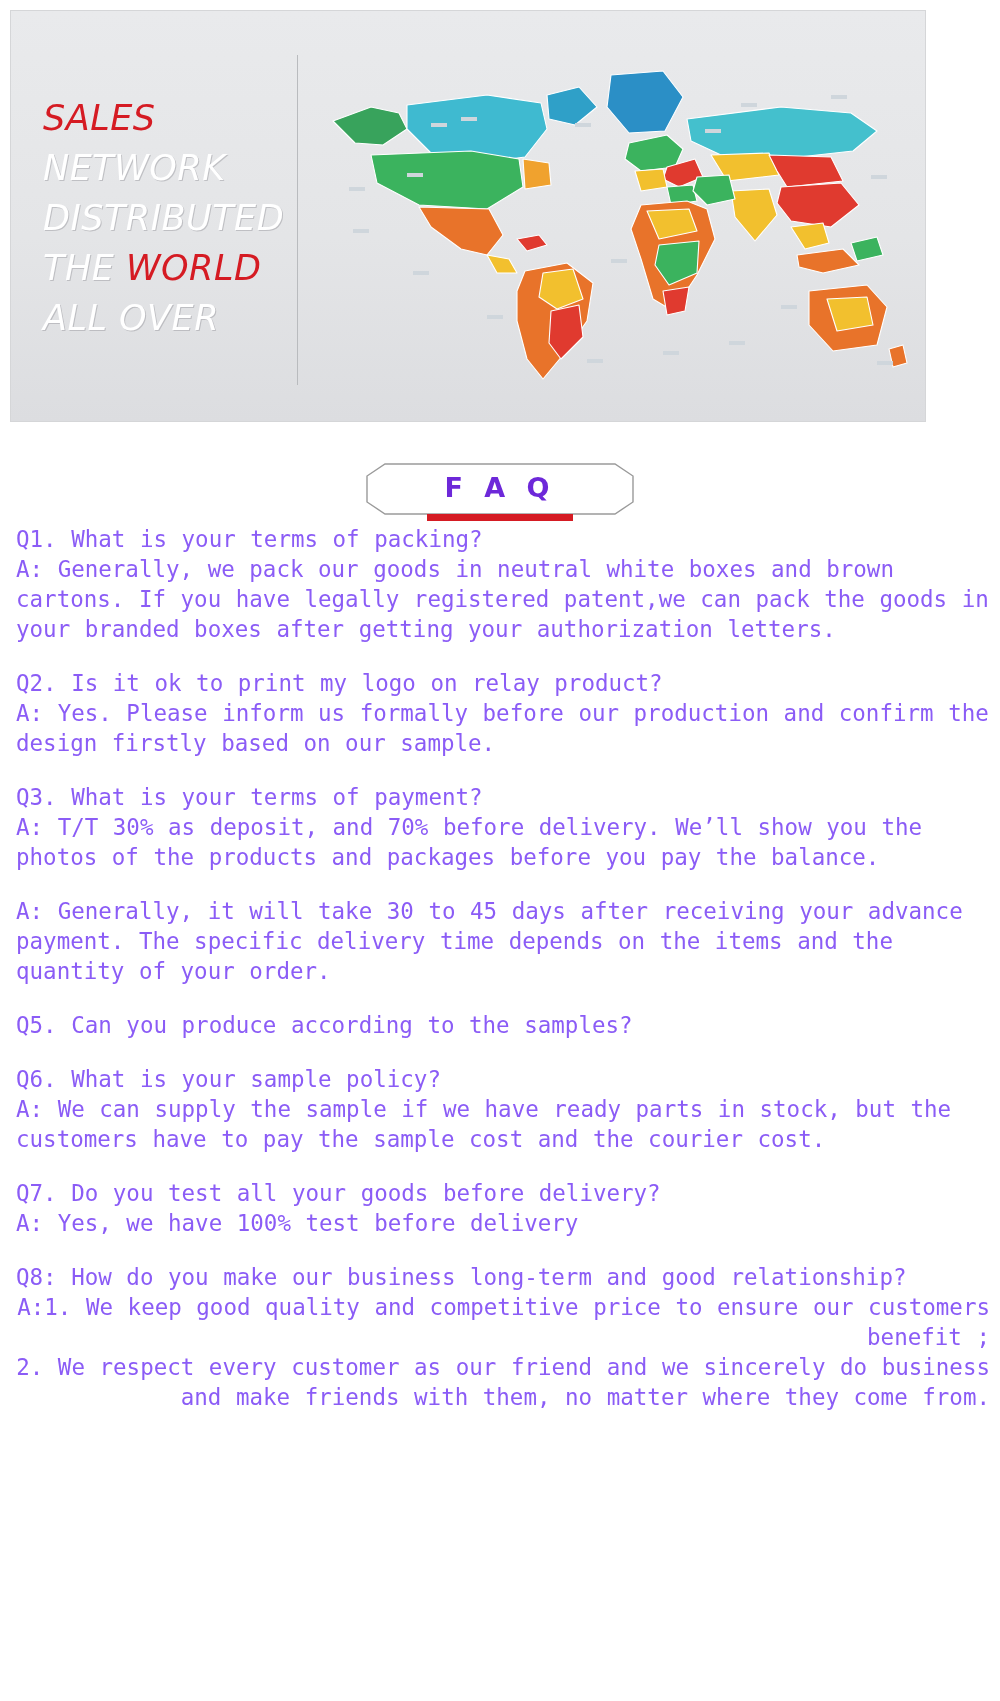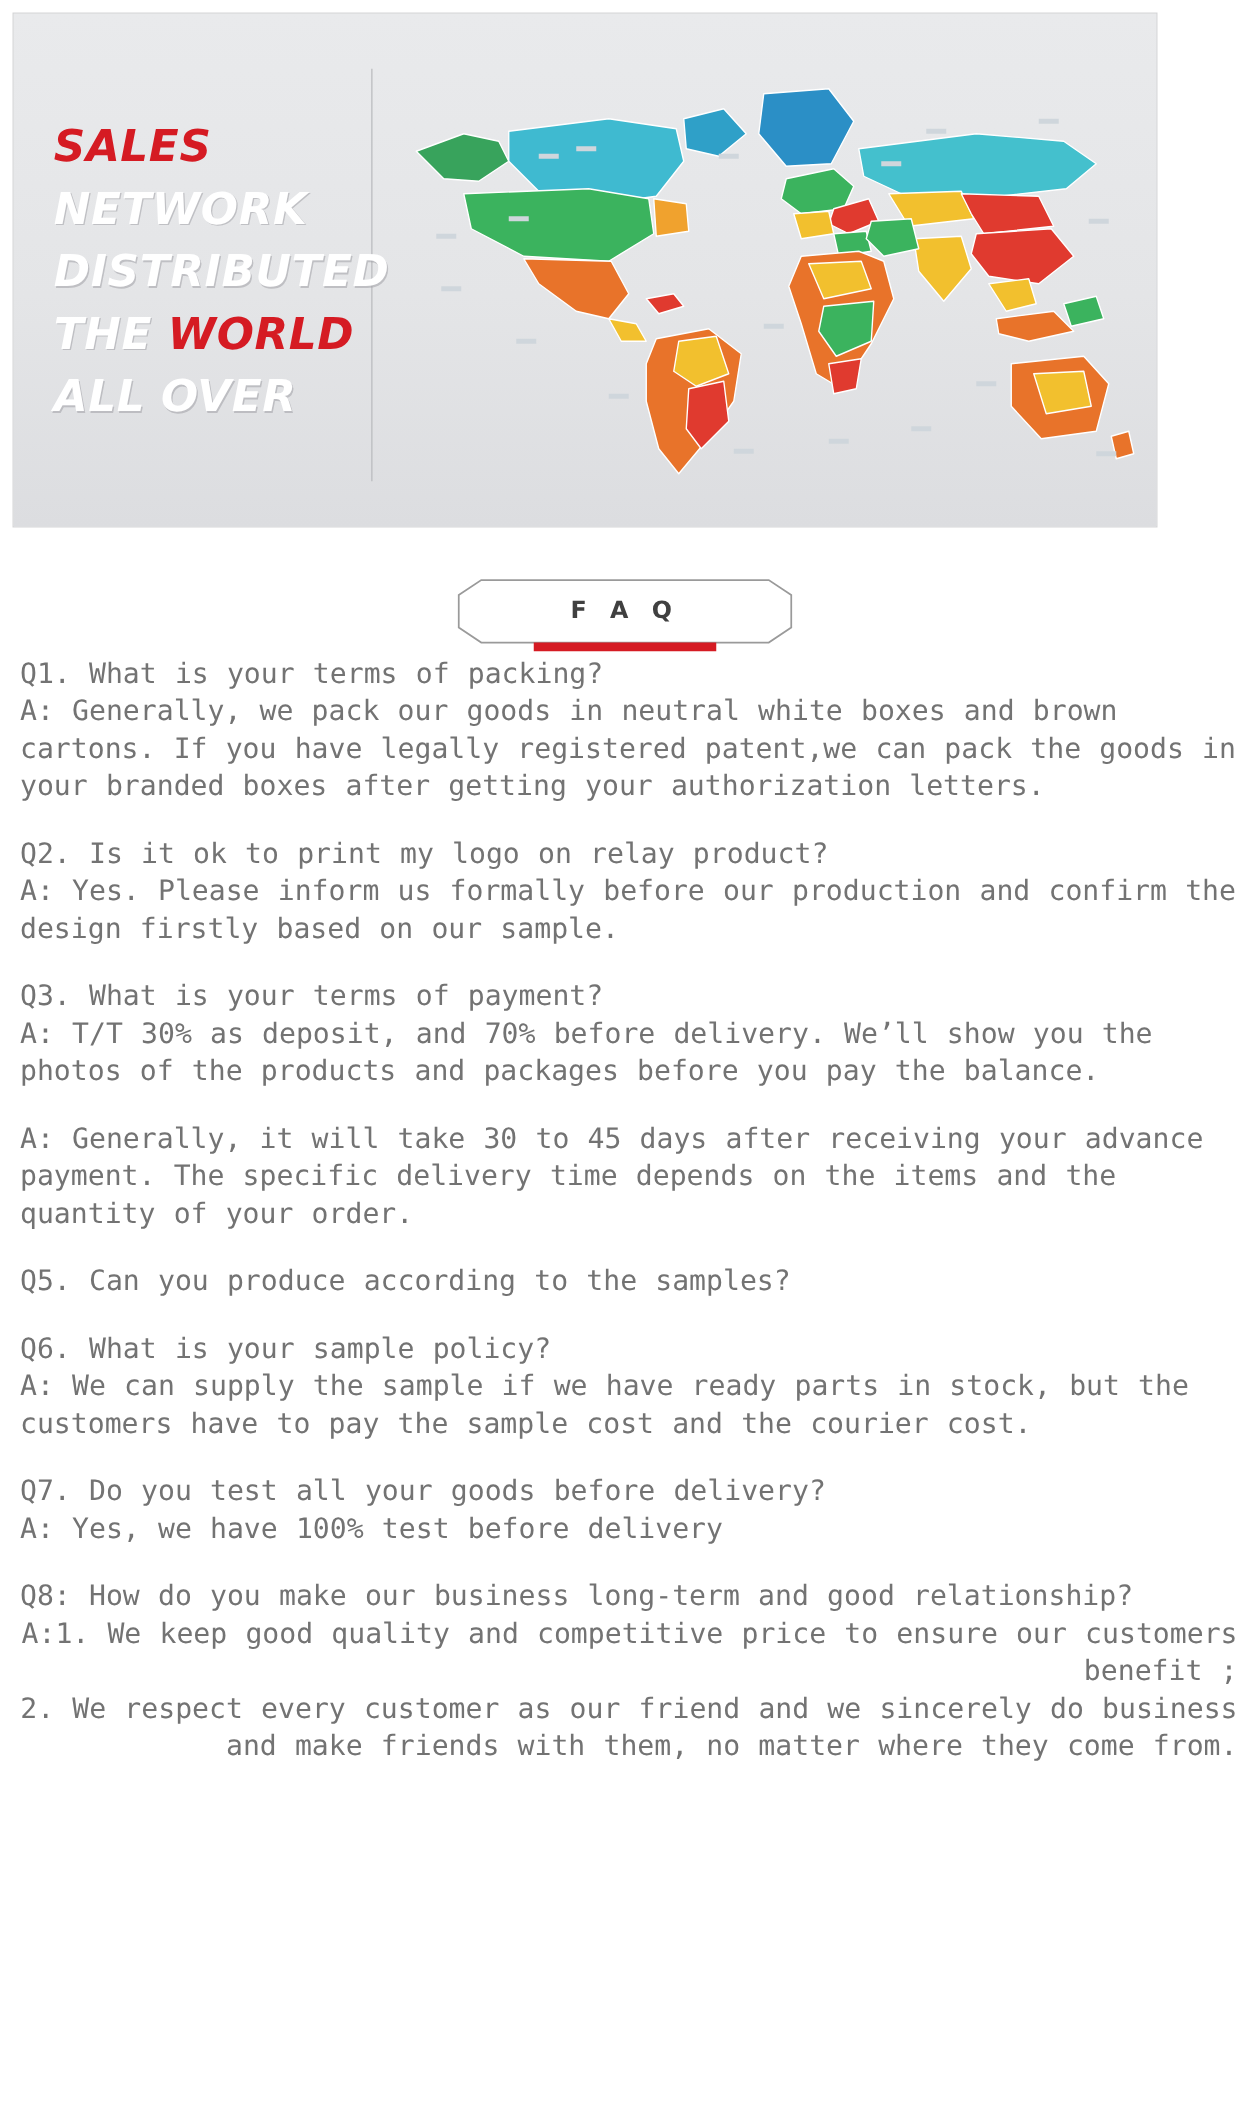--- a/index.html
+++ b/index.html
@@ -43,21 +43,21 @@
     background: #b9bbbe;
   }
   .banner-text {
     position: absolute;
     left: 32px;
     top: 82px;
     width: 240px;
   }
   .banner-line {
     font-family: "DejaVu Sans", sans-serif;
-    font-weight: bold;
+    font-weight: normal;
     font-style: italic;
     font-size: 35px;
     line-height: 50px;
     letter-spacing: 0.5px;
     color: #ffffff;
     text-shadow: 1px 1px 0 rgba(160,160,165,0.55);
     white-space: nowrap;
   }
   .banner-line.red { color: #d51b23; text-shadow: none; }
   .banner-line .red { color: #d51b23; text-shadow: none; }
@@ -89,38 +89,38 @@
   .faq-badge .label {
     position: absolute;
     left: 0;
     top: 0;
     width: 270px;
     height: 52px;
     line-height: 52px;
     text-align: center;
     font-family: "DejaVu Sans", sans-serif;
     font-weight: bold;
-    font-size: 19px;
+    font-size: 27px;
     letter-spacing: 6px;
-    color: #404040;
+    color: #6d28d9;
   }
 
   
   .faq-body {
     padding: 8px 10px 18px 16px;
   }
   .qa {
     margin-bottom: 24px;
   }
   .qa:last-child { margin-bottom: 0; }
   .q, .a {
     font-family: "DejaVu Sans Mono", monospace;
     font-size: 22.5px;
     line-height: 30px;
-    color: #737373;
+    color: #8b5cf6;
     letter-spacing: 0px;
     margin: 0;
     word-spacing: 1px;
   }
 </style>
 </head>
 <body>
 
 <div class="banner">
   <div class="banner-inner">

